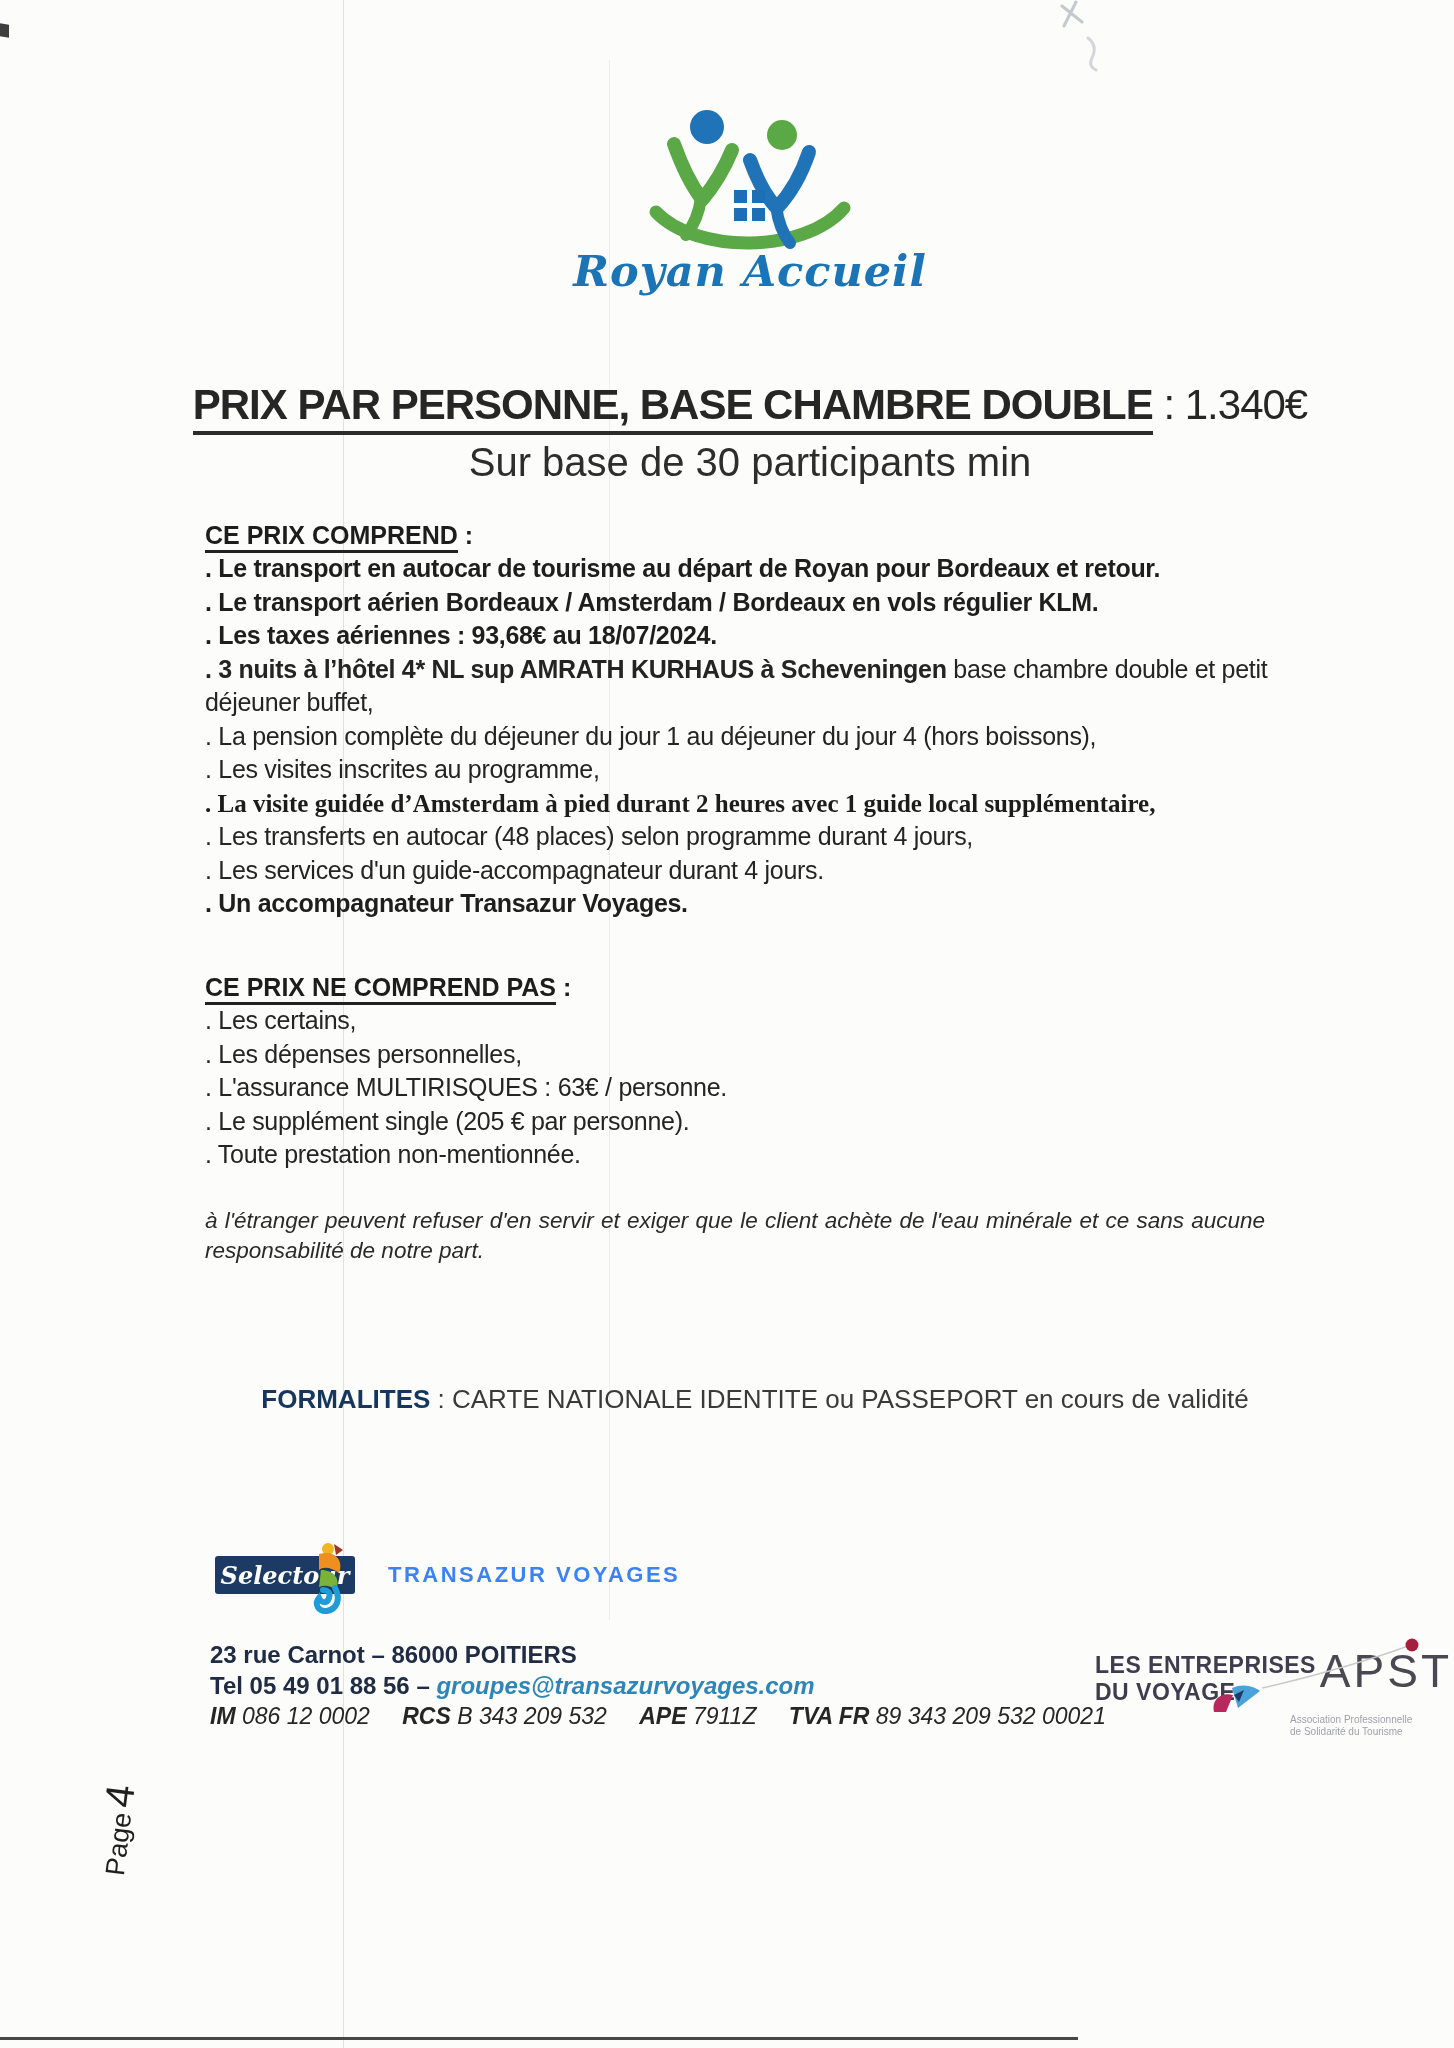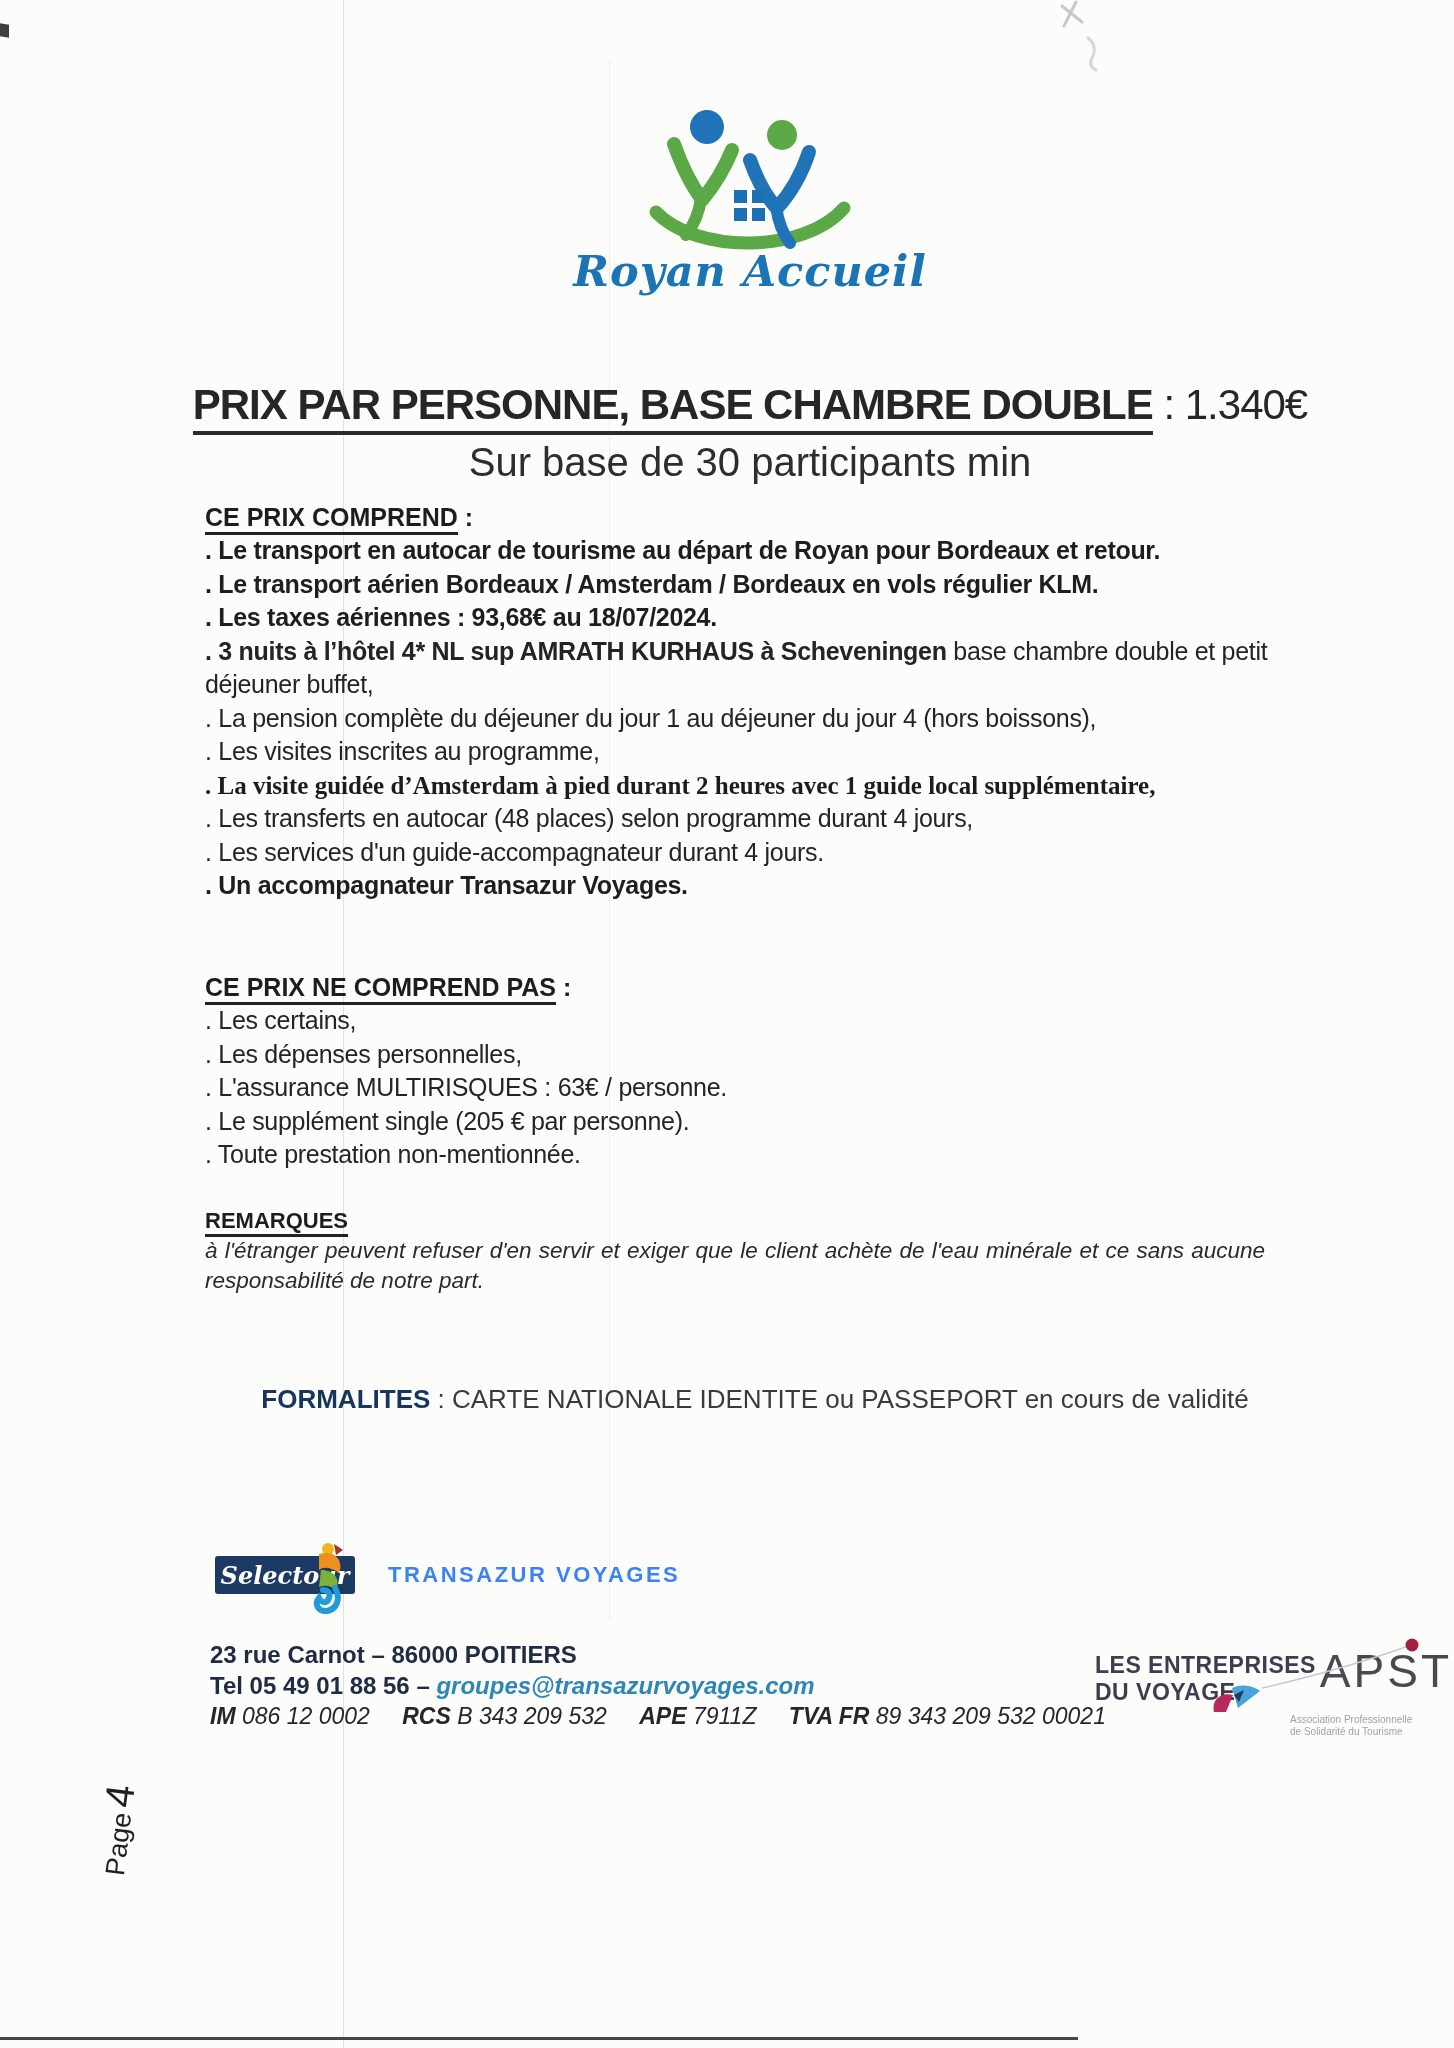--- a/index.html
+++ b/index.html
@@ -29,21 +29,21 @@
   #title-line .t-bold{font-weight:bold;border-bottom:4px solid #2c2c2c;padding-bottom:3px;}
   #subtitle-line{position:absolute;left:0;top:440px;width:1500px;text-align:center;
     font-size:40px;color:#2d2d2d;}
   
   .sect{position:absolute;left:205px;width:1140px;}
   .sect-heading{font-size:25px;font-weight:bold;color:#1d1d1d;line-height:34px;white-space:nowrap;}
   .sect-heading .und{border-bottom:3px solid #222;padding-bottom:1px;}
   .t-line{font-size:25px;line-height:33.5px;letter-spacing:-0.3px;white-space:nowrap;color:#242424;}
   .t-line.b{font-weight:bold;color:#1e1e1e;}
   .t-line.serif{font-family:"Liberation Serif",serif;font-weight:bold;letter-spacing:0;color:#1c1c1c;}
-  #includes{top:500px;}
+  #includes{top:518px;}
   #excludes{top:970px;}
   
   #remarks{top:1206px;width:1060px;}
   #remarks .sect-heading{font-size:22px;line-height:30px;}
   .rmk-line{font-size:22.5px;font-style:italic;line-height:30px;color:#2a2a2a;letter-spacing:0;}
   .rmk-just{text-align:justify;text-align-last:justify;}
   
   #formalities{position:absolute;left:40px;top:1384px;width:1430px;text-align:center;
     font-size:26px;color:#3a3a3a;white-space:nowrap;}
   #formalities .f-label{font-weight:bold;color:#17365d;}
@@ -132,21 +132,20 @@
 <div class="sect" id="excludes">
   <div class="sect-heading"><span class="und">CE PRIX NE COMPREND PAS</span><span> :</span></div>
   <div class="t-line">. Les certains,</div>
   <div class="t-line">. Les dépenses personnelles,</div>
   <div class="t-line">. L'assurance MULTIRISQUES : 63€ / personne.</div>
   <div class="t-line">. Le supplément single (205 € par personne).</div>
   <div class="t-line">. Toute prestation non-mentionnée.</div>
 </div>
 
 <div class="sect" id="remarks">
-  <div class="sect-heading"><span class="und">REMARQUES</span></div>
   <div class="rmk-line rmk-just">à l'étranger peuvent refuser d'en servir et exiger que le client achète de l'eau minérale et ce sans aucune</div>
   <div class="rmk-line">responsabilité de notre part.</div>
 </div>
 
 <div id="formalities">
   <span class="f-label">FORMALITES</span><span> : CARTE NATIONALE IDENTITE ou PASSEPORT en cours de validité</span>
 </div>
 
 <div id="selectour-box">
   <span>Selectour</span>

